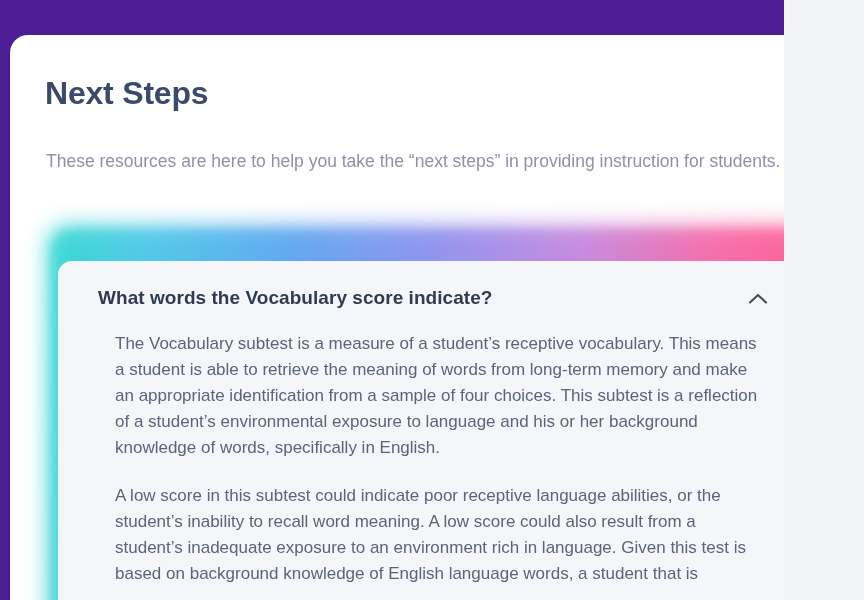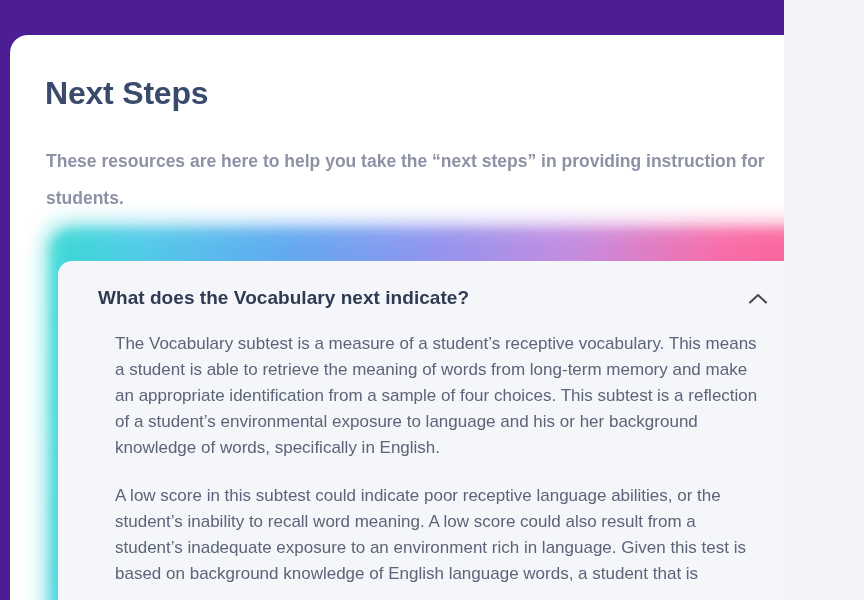--- a/index.html
+++ b/index.html
@@ -53,21 +53,21 @@
 
   .page-subtitle {
     position: absolute;
     left: 36px;
     top: 108px;
     width: 742px;
     margin: 0;
     font-size: 17.5px;
     line-height: 37px;
     color: #8e92a6;
-    font-weight: 700;
+    font-weight: 400;
   }
 
   
   .accordion-wrap {
     position: absolute;
     left: 38px;
     top: 191px;
     width: 765px;
     height: 420px;
   }
@@ -176,21 +176,21 @@
     <p class="page-subtitle">These resources are here to help you take the “next steps” in providing instruction for students.</p>
 
     <div class="accordion-wrap">
 
       <div class="accordion-glow"></div>
       <div class="accordion-glow inner"></div>
 
       <div class="accordion-panel">
 
         <div class="accordion-header">
-          <span class="accordion-question">What does the Vocabulary next indicate?</span>
+          <span class="accordion-question">What words the Vocabulary score indicate?</span>
           <button class="chevron-btn">
             <span>
               <svg width="20" height="13" viewBox="0 0 20 13" fill="none" aria-hidden="true">
                 <path d="M2 10.5 L10 3 L18 10.5" stroke="#4a4a4a" stroke-width="2.1" stroke-linecap="round" stroke-linejoin="round"></path>
               </svg>
             </span>
           </button>
         </div>
 
         <div class="accordion-body">

